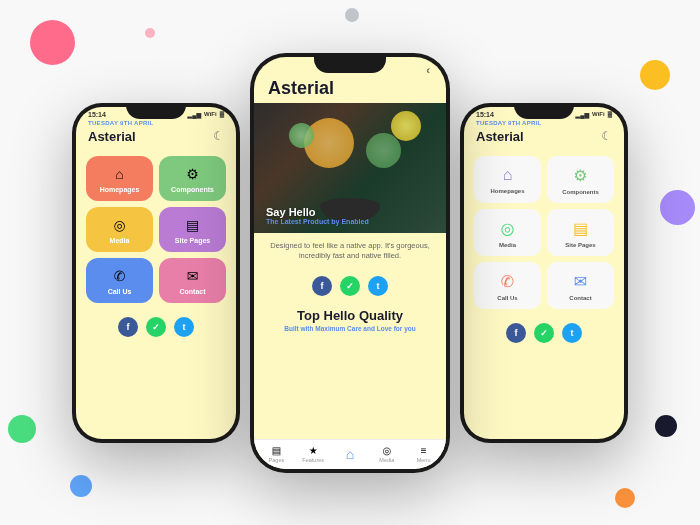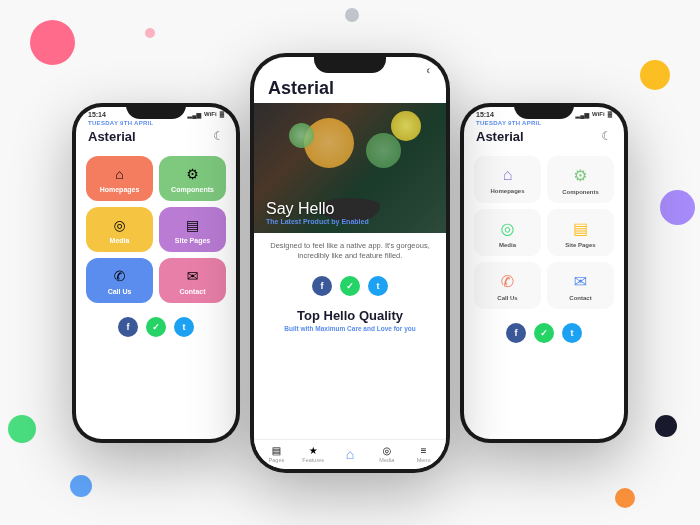--- a/index.html
+++ b/index.html
@@ -82,21 +82,21 @@
       height: 20px;
     }
 
     
     .screen {
       position: absolute;
       top: 4px;
       left: 4px;
       right: 4px;
       bottom: 4px;
-      background: #ffffff;
+      background: #fef9c3;
       border-radius: 26px;
       overflow: hidden;
     }
     .phone-center .screen {
       border-radius: 32px;
     }
 
     
     .status-bar {
       display: flex;
@@ -250,22 +250,22 @@
 
     .hero-overlay-text {
       position: absolute;
       bottom: 0;
       left: 0;
       right: 0;
       padding: 8px 12px;
     }
 
     .say-hello {
-      font-size: 16px;
-      font-weight: 400;
+      font-size: 11px;
+      font-weight: 700;
       color: #fff;
       text-shadow: 0 1px 3px rgba(0,0,0,0.5);
     }
 
     .sub-text-hero {
       font-size: 7px;
       color: #5b8dee;
       font-weight: 600;
     }
 
@@ -436,21 +436,21 @@
         <div class="hero-bowl"></div>
 
         <div style="position:absolute;top:8px;right:25px;width:30px;height:30px;background:radial-gradient(circle,#e8e060,#c8b020);border-radius:50%;opacity:0.9;"></div>
         <div style="position:absolute;top:20px;left:35px;width:25px;height:25px;background:radial-gradient(circle,#90d090,#50a050);border-radius:50%;opacity:0.8;"></div>
         <div class="hero-overlay-text">
           <div class="say-hello">Say Hello</div>
           <div class="sub-text-hero">The Latest Product by Enabled</div>
         </div>
       </div>
 
-      <div class="description-text">Designed to feel like a native app. It's gorgeous, incredibly like and feature filled.</div>
+      <div class="description-text">Designed to feel like a native app. It's gorgeous, incredibly fast and native filled.</div>
 
       <div class="social-row">
         <div class="social-btn" style="background:#3b5998;">f</div>
         <div class="social-btn" style="background:#25d366;">✓</div>
         <div class="social-btn" style="background:#1da1f2;">t</div>
       </div>
 
       <div class="section-title">Top Hello Quality</div>
       <div class="section-subtitle">Built with Maximum Care and Love for you</div>
 

